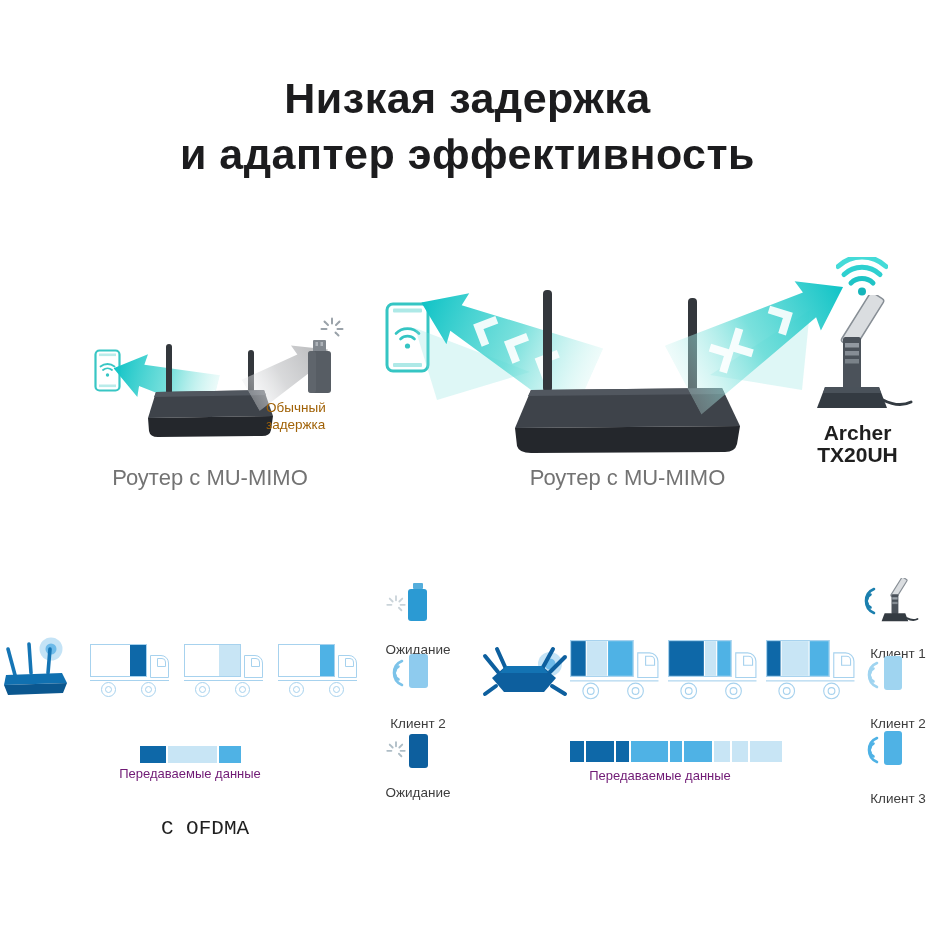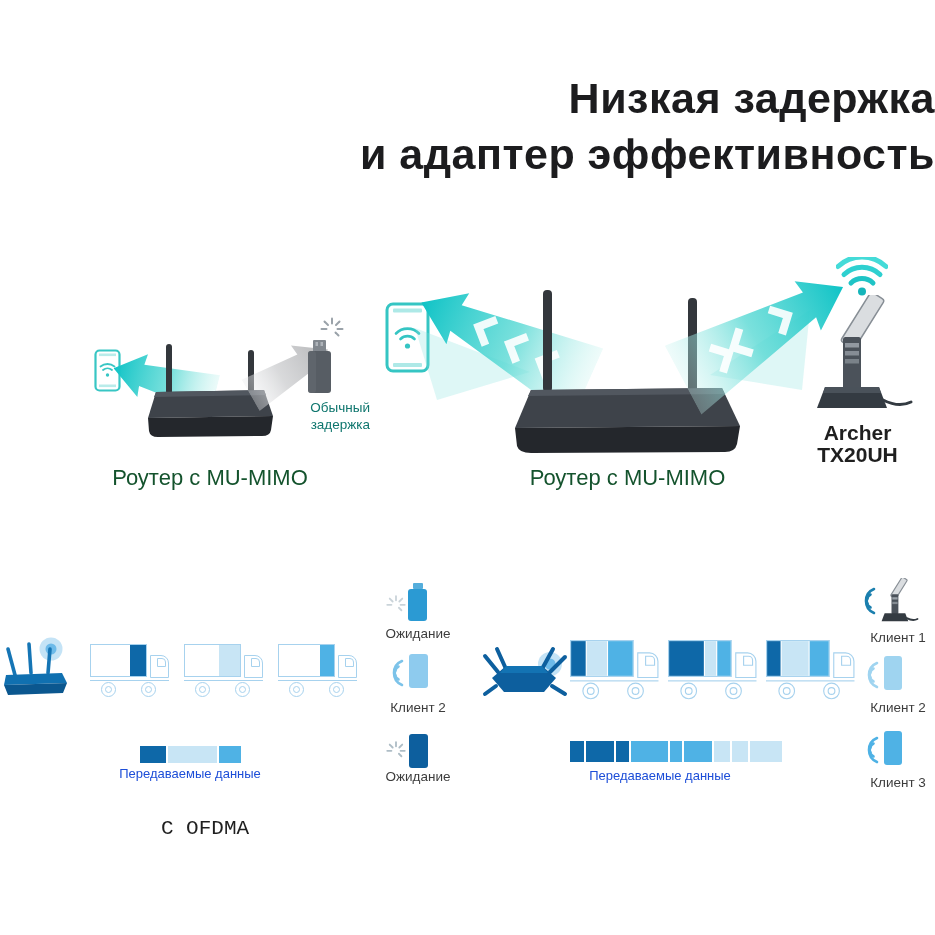--- a/index.html
+++ b/index.html
@@ -1,29 +1,29 @@
 <!DOCTYPE html>
 <html><head>
 <meta charset="utf-8">
 <style>
   html,body{margin:0;padding:0;background:#fff;}
   .canvas{position:relative;width:935px;height:935px;background:#ffffff;overflow:hidden;
           font-family:"Liberation Sans",sans-serif;}
   .abs{position:absolute;}
   
-  .title{position:absolute;top:70px;left:0;width:935px;text-align:right;
+  .title{position:absolute;top:70px;left:0;width:935px;text-align:center;
          font-size:43px;font-weight:bold;color:#1c1c1e;line-height:56px;letter-spacing:.5px;}
-  .section-caption{position:absolute;text-align:center;font-size:22px;color:#14532d;}
+  .section-caption{position:absolute;text-align:center;font-size:22px;color:#737373;}
   .ofdma-caption{position:absolute;text-align:center;font-size:21px;color:#1f1f1f;}
-  .adapter-label{position:absolute;left:266px;top:399px;width:104px;text-align:right;
-                 font-size:13.5px;color:#0f766e;line-height:17px;}
+  .adapter-label{position:absolute;left:266px;top:399px;width:104px;text-align:left;
+                 font-size:13.5px;color:#a16207;line-height:17px;}
   .device-name{position:absolute;left:795px;top:422px;width:125px;text-align:center;
                font-weight:bold;font-size:21px;color:#1f1f1f;line-height:22px;}
-  .client-label{position:absolute;width:120px;text-align:center;font-size:13.5px;color:#3d3d3d;}
-  .bar-label{position:absolute;text-align:center;font-size:13px;color:#1d4ed8;}
+  .client-label{position:absolute;width:120px;text-align:center;font-size:13.5px;color:#3d3d3d;margin-top:16px;}
+  .bar-label{position:absolute;text-align:center;font-size:13px;color:#701a75;}
   
   .truck{position:absolute;width:82px;height:56px;}
   .truck-lg{transform:scale(1.12);transform-origin:left top;}
   .cargo{position:absolute;left:0;top:0;width:57px;height:33px;border:1.5px solid #a7d2ee;background:#fff;box-sizing:border-box;}
   .cargo-load{position:absolute;inset:0;display:flex;gap:1px;}
   .load-right .cargo-load{justify-content:flex-end;}
   .cab{position:absolute;left:60px;top:11px;width:19px;height:23px;border:1.5px solid #a7d2ee;
        border-radius:0 8px 0 0;box-sizing:border-box;background:#fff;}
   .cab-window{position:absolute;right:2px;top:2px;width:9px;height:9px;border:1.3px solid #a7d2ee;
               border-radius:0 4px 0 0;box-sizing:border-box;}

